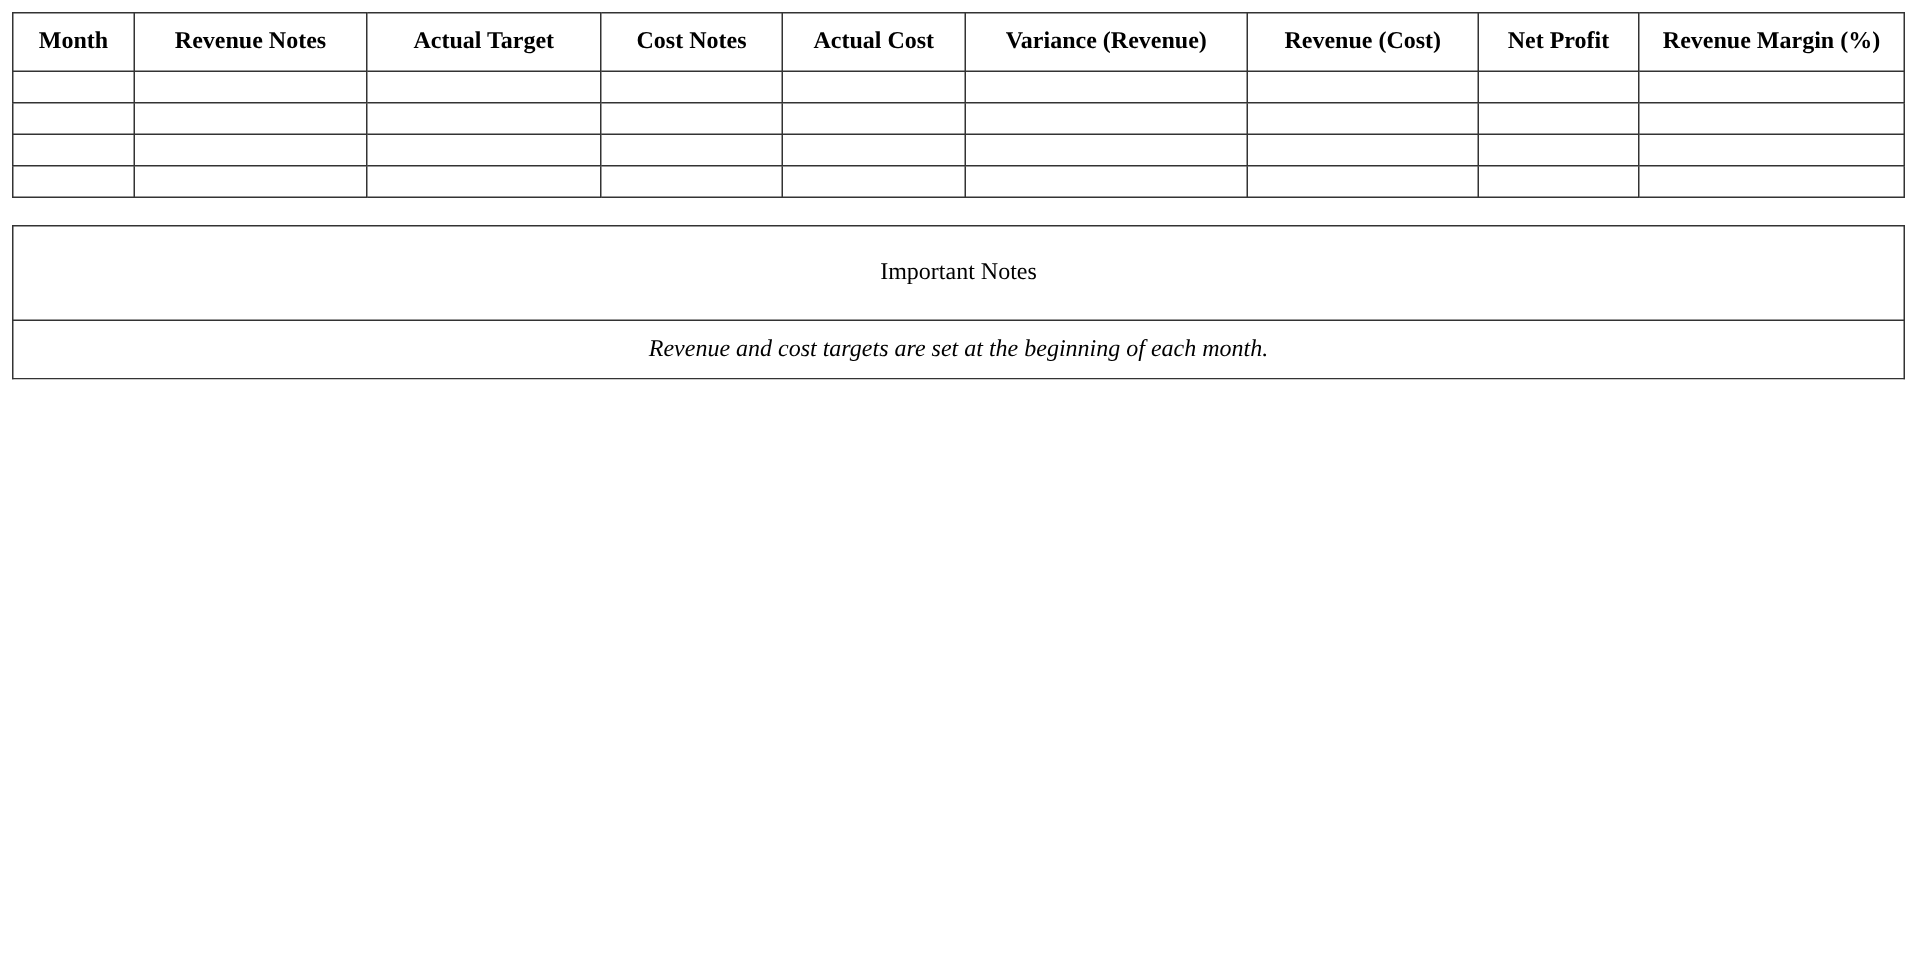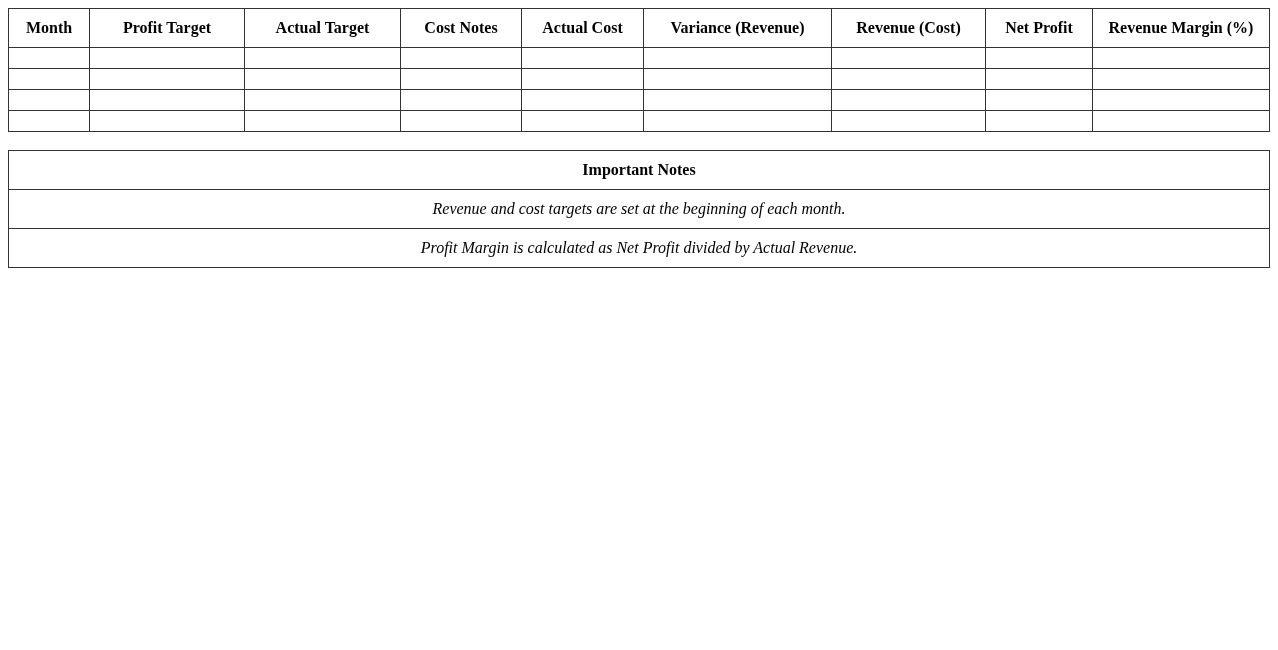--- a/index.html
+++ b/index.html
@@ -30,22 +30,22 @@
       padding: 0 6px;
       font-weight: bold;
       font-size: 16px;
     }
     .data-table td {
       height: 20px;
       padding: 0 8px;
     }
     .notes-table th {
       height: 38px;
-      padding: 0 8px;
-      font-weight: bold;
+      padding: 12px 8px;
+      font-weight: normal;
     }
     .notes-table td {
       height: 38px;
       padding: 0 8px;
       font-style: italic;
     }
   </style>
 </head>
 <body>
 
@@ -57,21 +57,21 @@
       <col style="width: 121px;">
       <col style="width: 122px;">
       <col style="width: 188px;">
       <col style="width: 154px;">
       <col style="width: 107px;">
       <col style="width: 177px;">
     </colgroup>
   <thead>
     <tr>
       <th>Month</th>
-      <th>Profit Target</th>
+      <th>Revenue Notes</th>
       <th>Actual Target</th>
       <th>Cost Notes</th>
       <th>Actual Cost</th>
       <th>Variance (Revenue)</th>
       <th>Revenue (Cost)</th>
       <th>Net Profit</th>
       <th>Revenue Margin (%)</th>
     </tr>
   </thead>
   <tbody id="perf-body">
@@ -125,17 +125,14 @@
 <table class="notes-table">
   <thead>
     <tr>
       <th>Important Notes</th>
     </tr>
   </thead>
   <tbody>
     <tr>
       <td>Revenue and cost targets are set at the beginning of each month.</td>
     </tr>
-    <tr>
-      <td>Profit Margin is calculated as Net Profit divided by Actual Revenue.</td>
-    </tr>
   </tbody>
 </table>
 
 </body></html>

